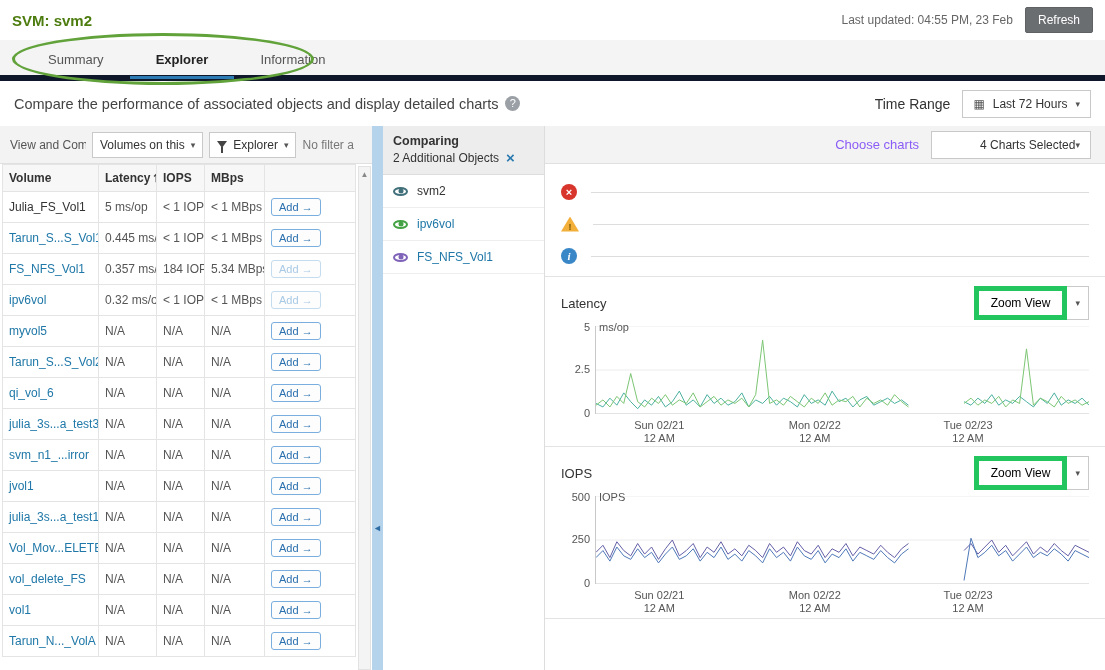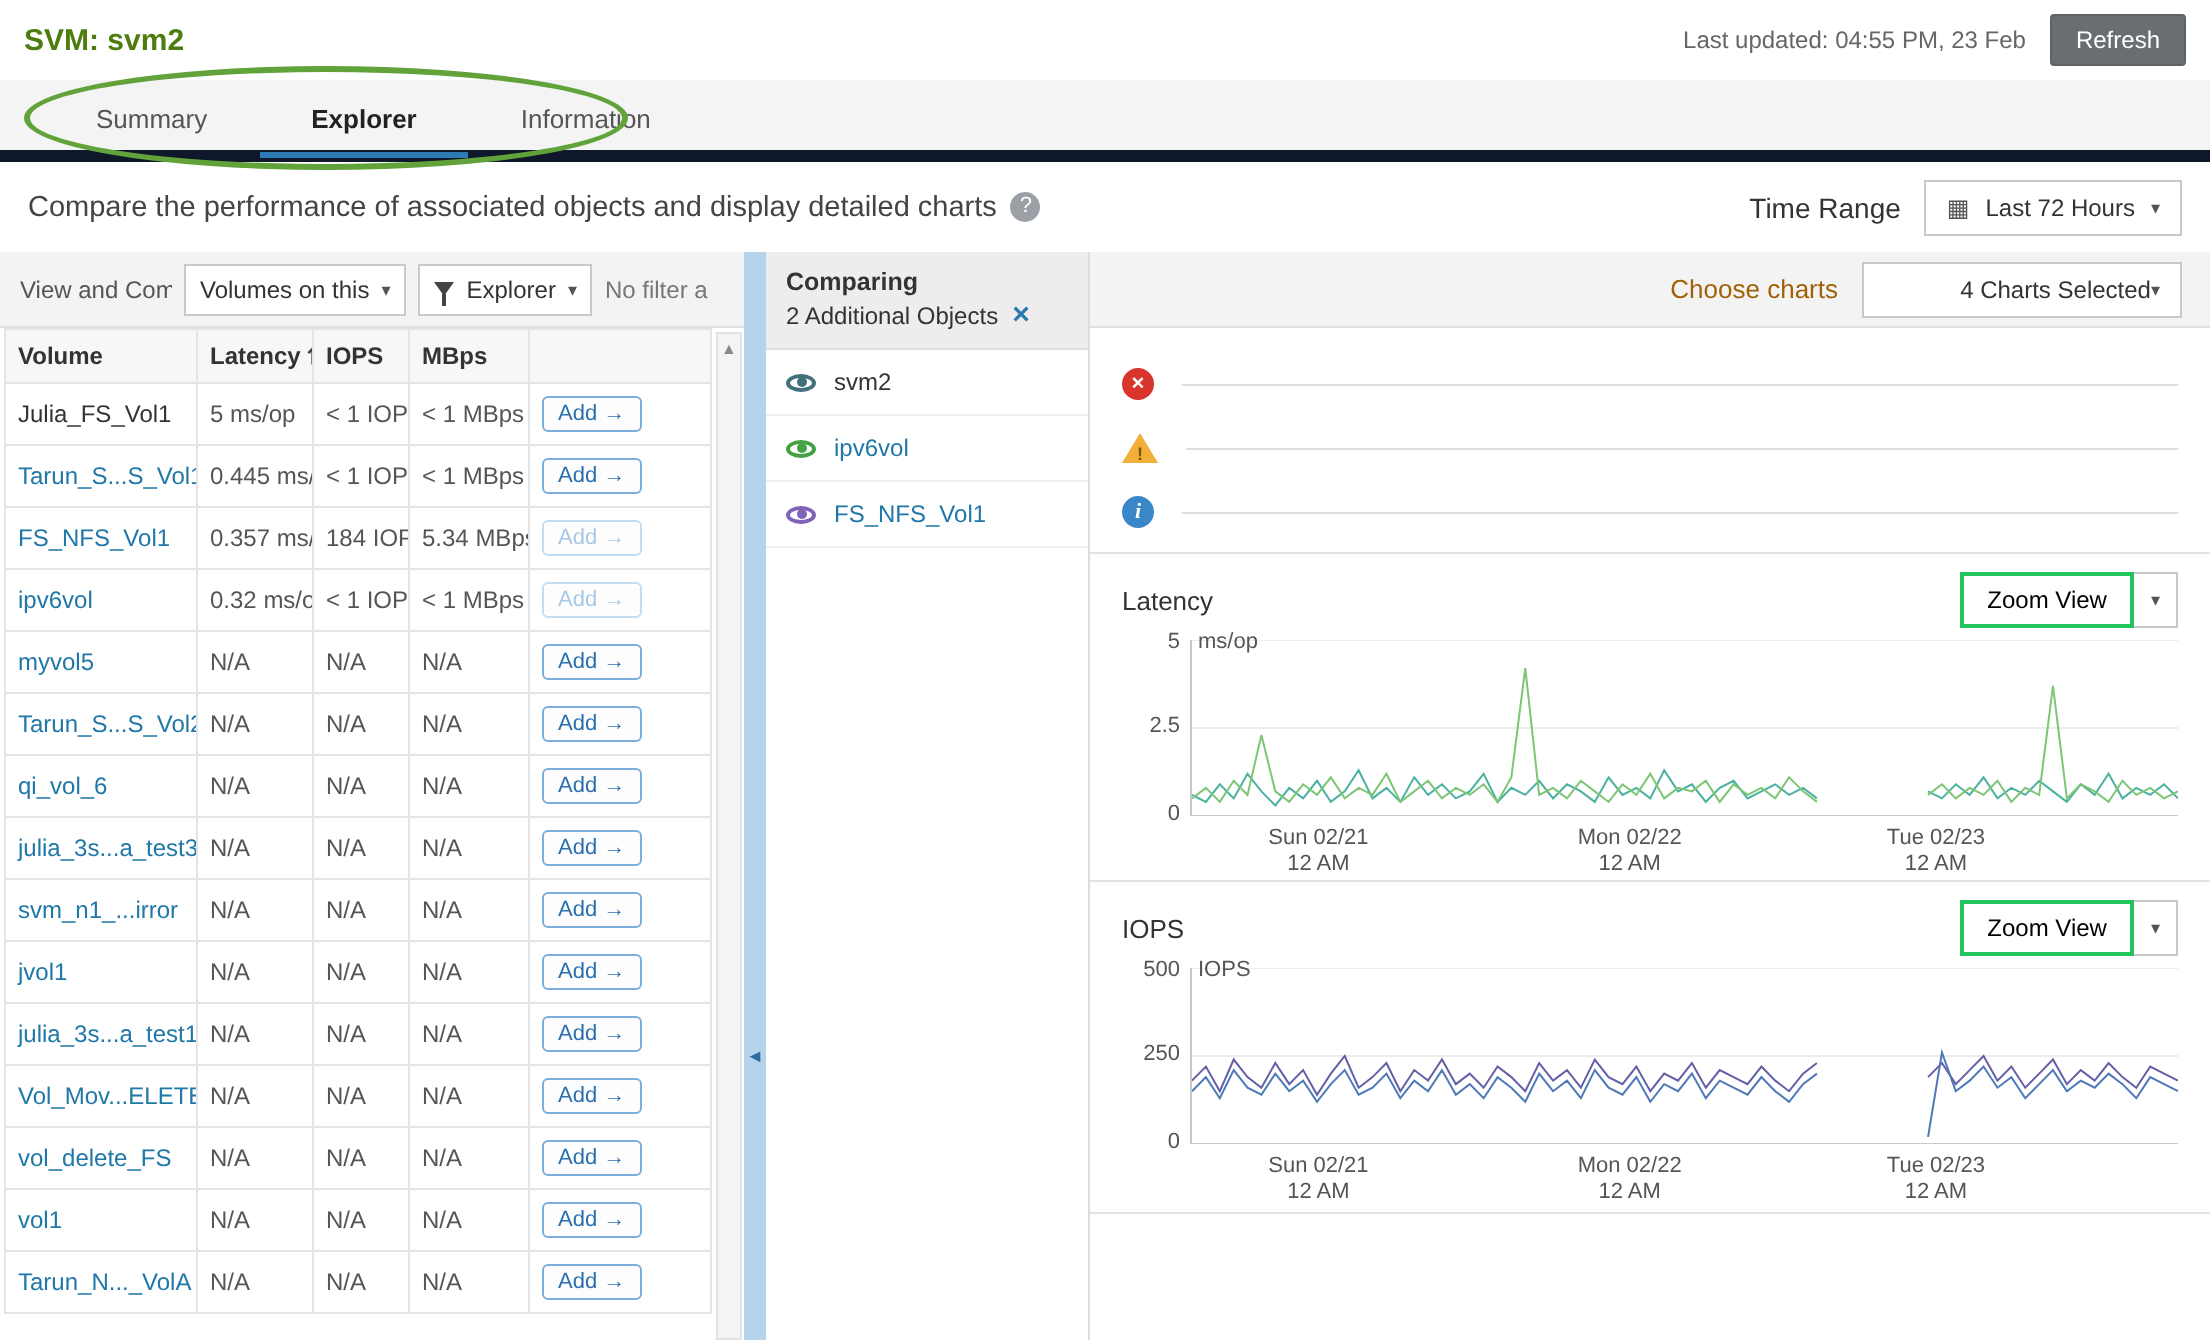--- a/index.html
+++ b/index.html
@@ -77,38 +77,38 @@
   .compare-item { display:flex; align-items:center; gap:9px; padding:9px 10px; border-bottom:1px solid #eee; font-size:12px; cursor:pointer; }
   .eye { display:inline-block; width:15px; height:9px; border:2px solid var(--c,#555); border-radius:50%; position:relative; flex:none; }
   .eye::after { content:""; position:absolute; width:5px; height:5px; border-radius:50%; background:var(--c,#555);
     left:50%; top:50%; transform:translate(-50%,-50%); }
   .cmp-name.link { color:#2078a8; }
   .cmp-name.plain { color:#333; }
 
   
   .right-panel { flex:1; overflow:hidden; background:#fff; }
   .right-toolbar { background:#f3f3f3; height:38px; display:flex; justify-content:flex-end; align-items:center; gap:12px; padding:0 14px; border-bottom:1px solid #e0e0e0; }
-  .choose-label { font-size:13px; color:#a16207; }
+  .choose-label { font-size:13px; color:#8b5cf6; }
   .charts-select { background:#fff; border:1px solid #c9c9c9; width:160px; display:flex; justify-content:flex-end; align-items:center; padding:6px 10px; font-size:12px; cursor:pointer; }
 
   .events-section { padding:12px 16px 4px; }
   .events-title { font-size:13px; color:#333; margin-bottom:10px; }
   .event-row { display:flex; align-items:center; gap:14px; height:32px; }
   .event-line { flex:1; height:1px; background:#ddd; }
   .ev-circ { width:16px; height:16px; border-radius:50%; color:#fff; font-size:11px; line-height:16px; text-align:center; font-weight:bold; flex:none; cursor:pointer; }
   .ev-err { background:#d8352c; }
   .ev-info { background:#3a87c8; font-style:italic; font-family:"Liberation Serif", serif; }
   .ev-warn { width:18px; height:15px; background:#f2af3a; clip-path:polygon(50% 0,100% 100%,0 100%);
     display:flex; align-items:flex-end; justify-content:center; font-size:9px; font-weight:bold; color:#7a5400; flex:none; cursor:pointer; }
 
   .chart-section { border-top:1px solid #e3e3e3; padding:9px 16px 2px; }
   .chart-head { display:flex; justify-content:space-between; align-items:center; margin-bottom:6px; }
   .chart-title { font-size:13px; color:#333; }
   .zoom-split { display:flex; }
-  .zoom-btn { border:2px solid #22c55e; background:#fff; padding:5px 12px; font-size:12px; font-family:inherit; cursor:pointer; }
+  .zoom-btn { border:5px solid #22c55e; background:#fff; padding:5px 12px; font-size:12px; font-family:inherit; cursor:pointer; }
   .zoom-caret { border:1px solid #c9c9c9; border-left:none; background:#fff; padding:5px 8px; font-size:9px; color:#555; cursor:pointer; font-family:inherit; }
   .chart-body { display:flex; position:relative; }
   .y-axis { width:34px; position:relative; font-size:11px; color:#555; flex:none; }
   .ytick { position:absolute; right:5px; }
   .ytick.t { top:-5px; } .ytick.m { top:50%; margin-top:-7px; } .ytick.b { bottom:-5px; }
   .unit { position:absolute; left:38px; top:-5px; font-size:11px; color:#555; z-index:2; }
   .plot { flex:1; height:88px; border-left:1px solid #c9c9c9; position:relative; }
   .plot svg { display:block; width:100%; height:100%; }
   .x-axis { height:30px; margin-left:34px; position:relative; font-size:11px; color:#555; }
   .xtick { position:absolute; top:5px; transform:translateX(-50%); text-align:center; line-height:13px; white-space:nowrap; }

